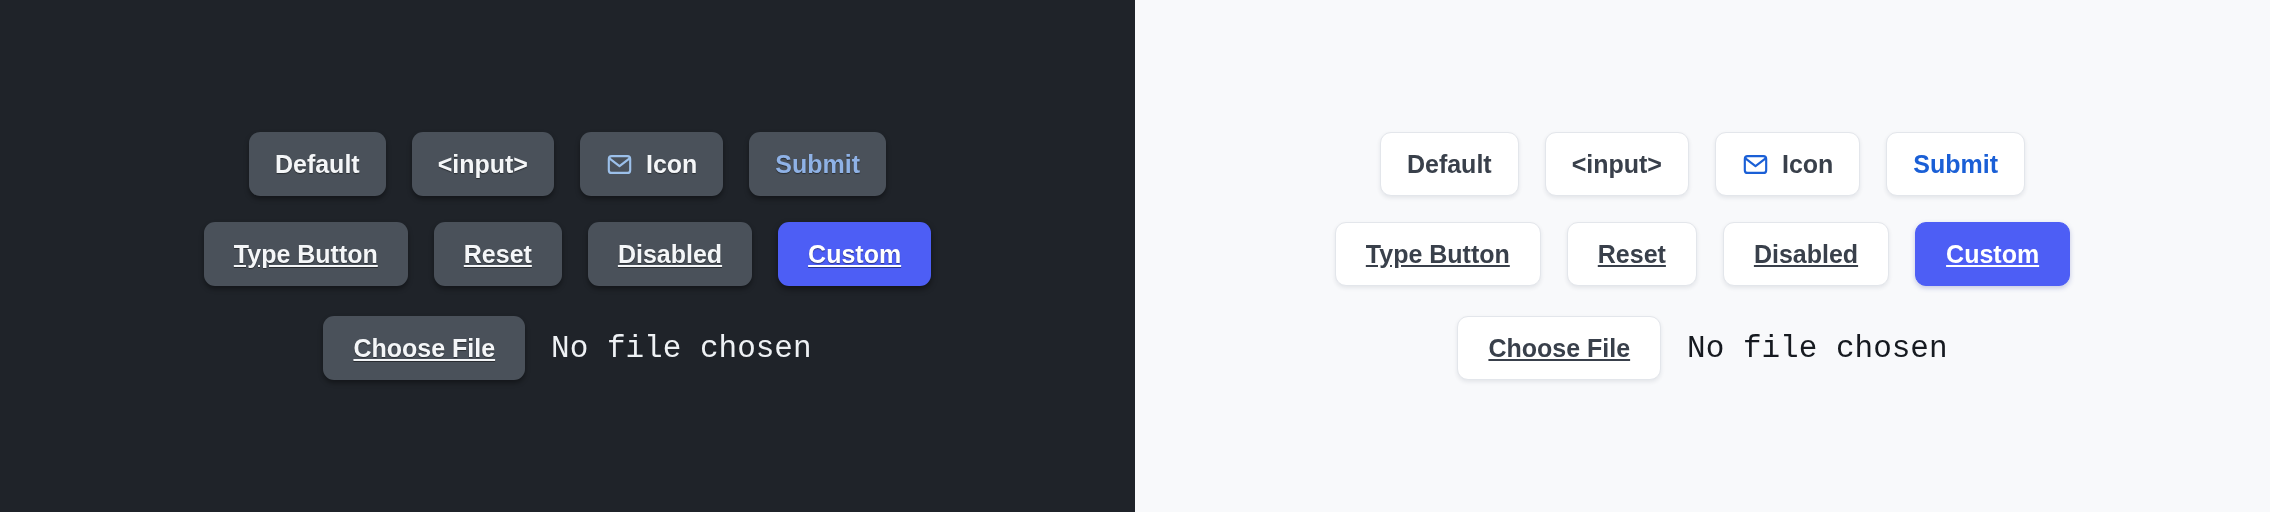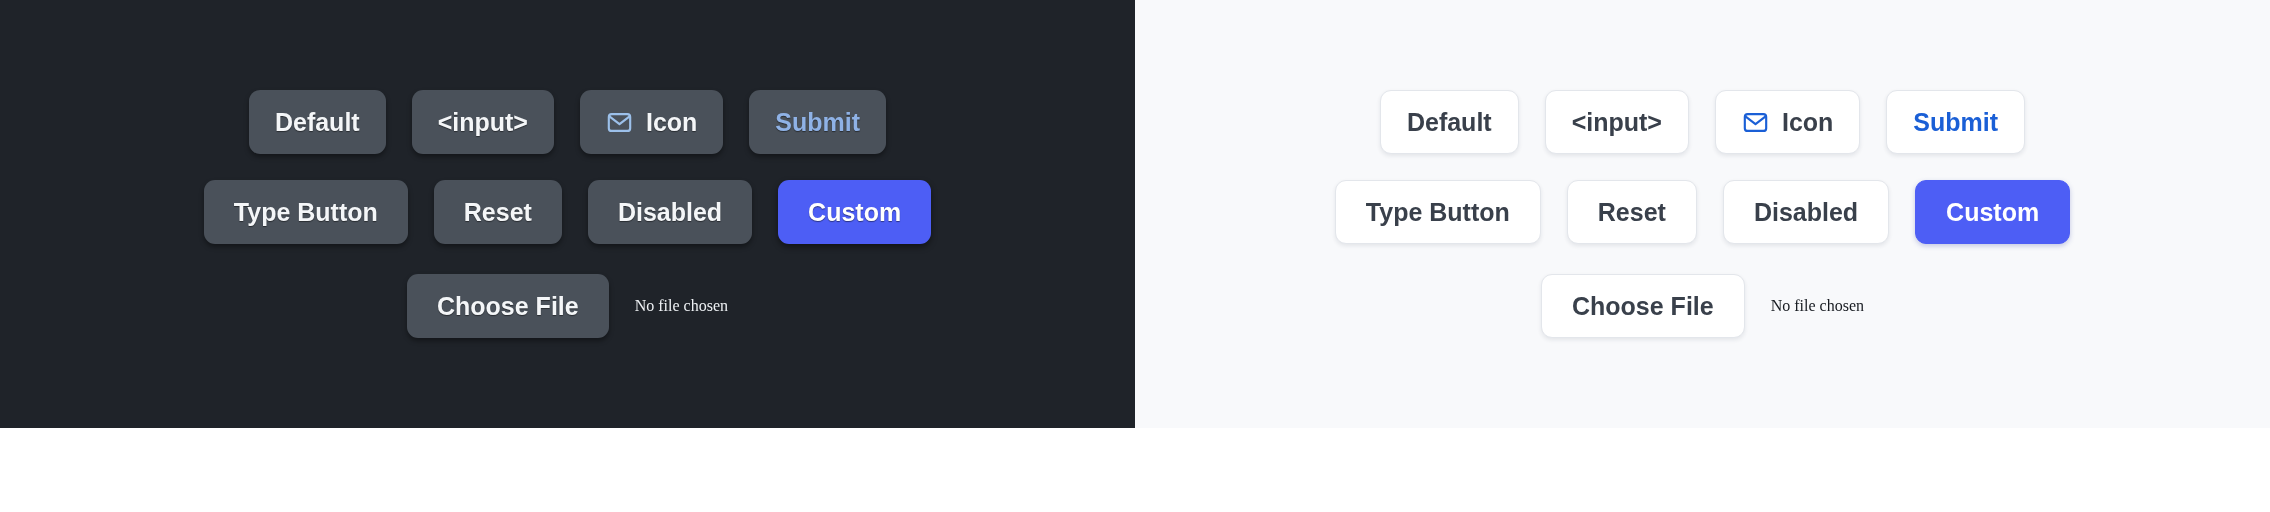--- a/index.html
+++ b/index.html
@@ -10,21 +10,21 @@
     overflow: hidden;
   }
 
   body {
     font-family: "Liberation Sans", sans-serif;
     display: flex;
   }
 
   .panel {
     width: 1135px;
-    height: 428px;
+    height: 512px;
     position: relative;
     display: flex;
     flex-direction: column;
     align-items: center;
     justify-content: center;
     gap: 26px;
   }
 
   .panel-dark  { background: #1f2329; }
   .panel-light { background: #f8f9fb; }
@@ -51,21 +51,21 @@
     height: 64px;
     padding: 0 26px;
     display: inline-flex;
     align-items: center;
     justify-content: center;
     gap: 13px;
     white-space: nowrap;
     cursor: pointer;
   }
 
-  .btn-wide { padding: 16px 30px; }
+  .btn-wide { padding: 16px 30px; text-decoration: underline; }
 
   
   .panel-dark .btn {
     background: #4a515a;
     color: #f4f6f8;
     box-shadow: 0 3px 5px rgba(0,0,0,0.38);
     text-shadow: 0 1px 1px rgba(0,0,0,0.45);
   }
 
   .panel-dark .btn-submit { color: #8fb2e6; }
@@ -94,22 +94,22 @@
     color: #ffffff;
     border: 1px solid #4d5ef5;
     box-shadow: 0 2px 5px rgba(40,55,160,0.25);
   }
 
   .panel-light .file-label { color: #161a20; }
   .panel-light .mail-icon  { color: #1a5fd6; }
 
   
   .file-label {
-    font-size: 16px;
-    font-family: Liberation Serif, serif;
+    font-size: 31px;
+    font-family: Liberation Mono, monospace;
   }
 
   .mail-icon {
     display: inline-flex;
     align-items: center;
     justify-content: center;
     width: 27px;
     height: 27px;
     flex: none;
   }

